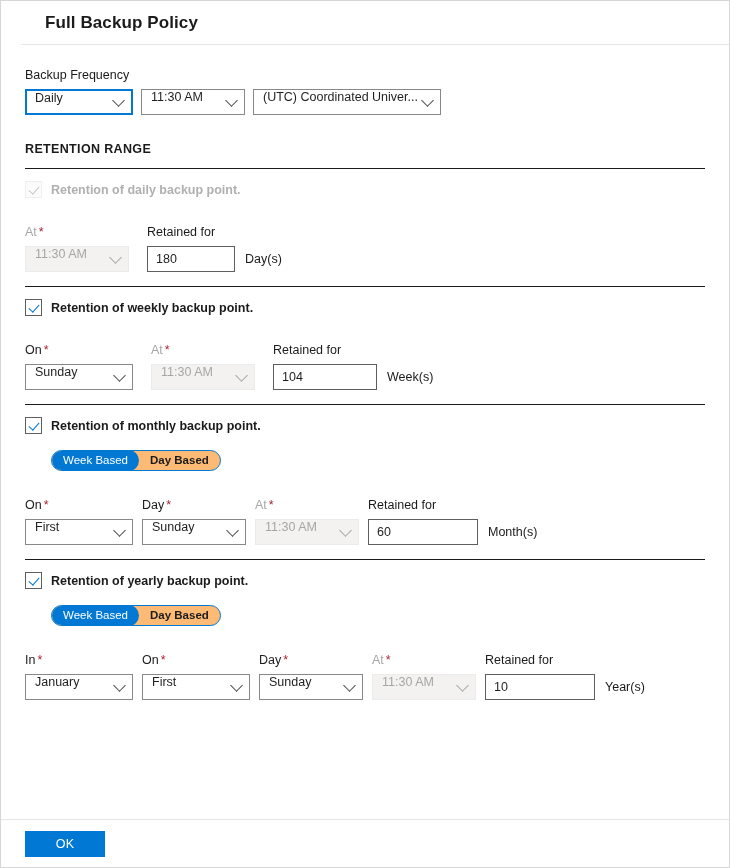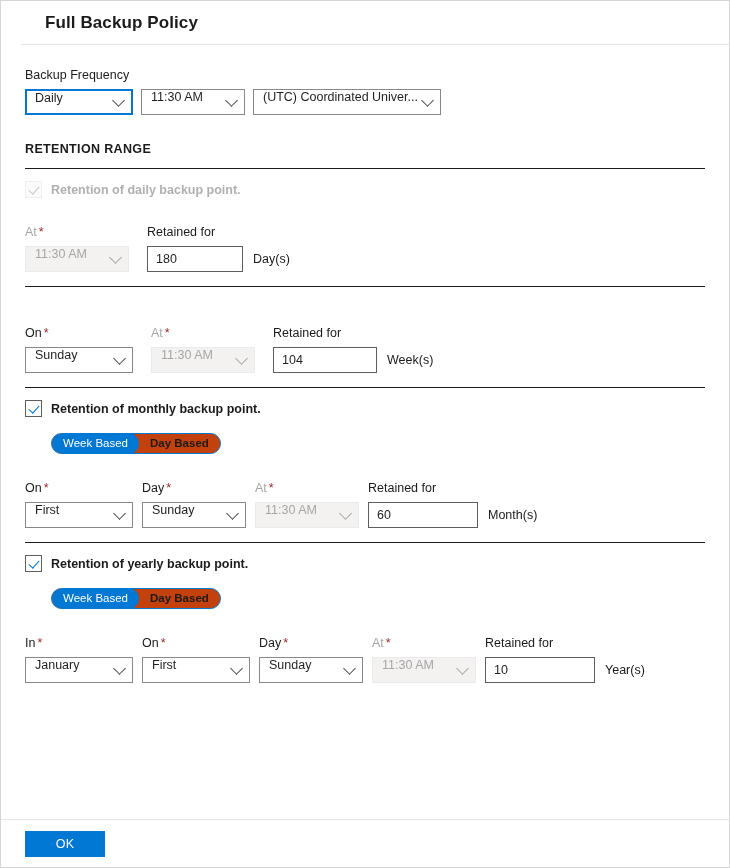--- a/index.html
+++ b/index.html
@@ -180,21 +180,21 @@
 
   
   .pill-group {
     display: inline-flex;
     align-items: center;
     border: 1px solid #0078d4;
     border-radius: 11px;
     height: 21px;
     padding: 0;
     margin-top: 16px;
-    background: #c2410c;
+    background: #fdba74;
     overflow: hidden;
   }
   .pill {
     height: 21px;
     line-height: 21px;
     font-size: 11.5px;
     padding: 0 11px;
     border-radius: 11px;
     color: #1b1b1b;
     white-space: nowrap;
@@ -283,31 +283,35 @@
         <div class="fld" style="margin-right:18px;">
           <span class="field-label dim"><span>At</span><span class="req">*</span></span>
           <div class="dd w-time disabled">
             <span>11:30 AM</span>
             <span class="chev"></span>
           </div>
         </div>
         <div class="fld">
           <span class="field-label">Retained for</span>
           <div class="fld-inline">
-            <div class="txt" style="width:96px;">
+            <div class="txt" style="width:88px;">
               <span>180</span>
             </div>
             <span class="unit">Day(s)</span>
           </div>
         </div>
       </div>
     </div>
 
     <div class="divider"></div>
     <div class="ret-section">
+      <div class="cb-row">
+        <span class="cbox"></span>
+        <span class="cb-label">Retention of weekly backup point.</span>
+      </div>
       <div class="inputs-row">
         <div class="fld" style="margin-right:18px;">
           <span class="field-label"><span>On</span><span class="req">*</span></span>
           <div class="dd w-on">
             <span>Sunday</span>
             <span class="chev"></span>
           </div>
         </div>
         <div class="fld" style="margin-right:18px;">
           <span class="field-label dim"><span>At</span><span class="req">*</span></span>

